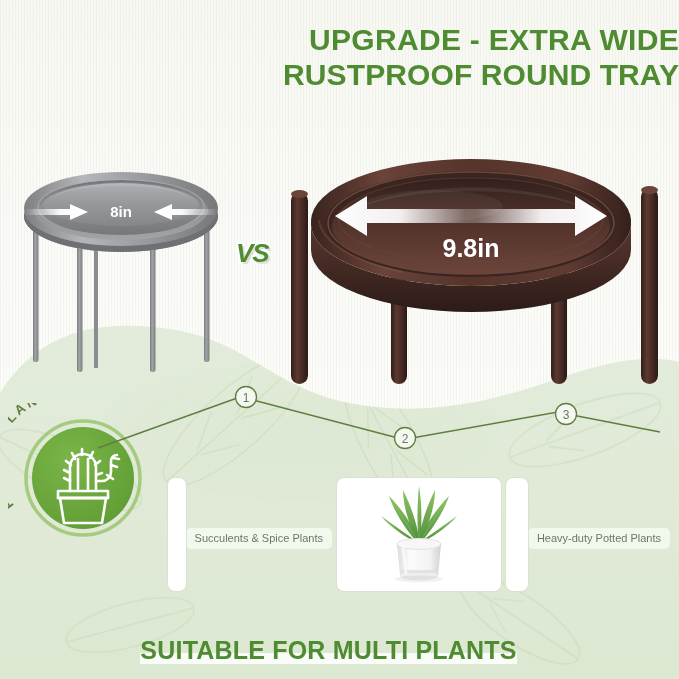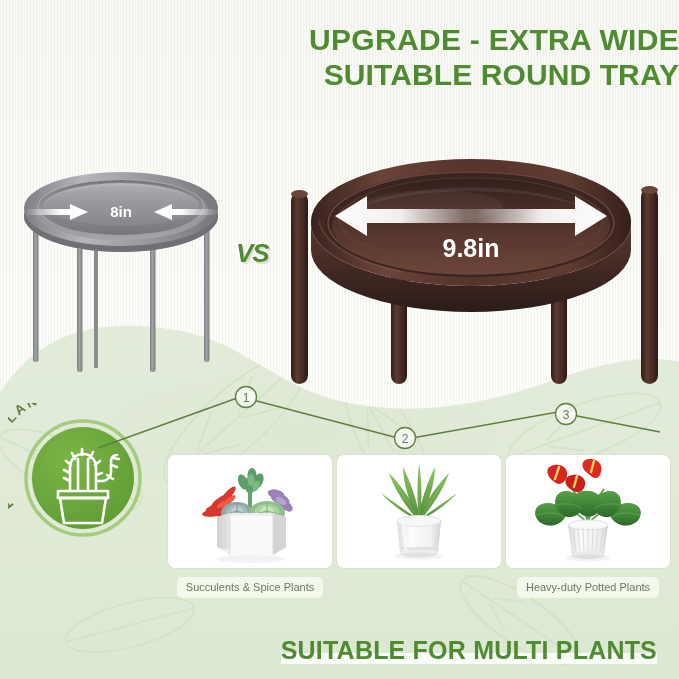--- a/index.html
+++ b/index.html
@@ -52,42 +52,42 @@
   }
 
   
   .badge-wrap { position:absolute; left:8px; top:403px; width:150px; height:150px; }
 
   
   .connector { position:absolute; left:0; top:370px; width:679px; height:120px; }
 
   
   .cards { position:absolute; left:168px; top:455px; width:504px; height:158px; display:flex; gap:5px; }
-  .card { width:164px; display:flex; flex-direction:column; align-items:center; }
+  .card { width:164px; display:flex; flex-direction:row; align-items:center; }
   .card-img {
     width:164px; height:113px; background:#ffffff;
     border-radius:7px; position:relative; overflow:hidden;
     box-shadow:0 0 0 1px rgba(215,225,205,0.85);
   }
   .card-img svg { position:absolute; left:0; top:0; }
   .card-cap {
     margin-top:9px;
     background:#f3f8ec;
     border-radius:5px;
     color:#6a7a62;
     font-size:11px;
     padding:4px 9px 5px 9px;
     white-space:nowrap;
     line-height:12px;
   }
 
   
   .banner {
     position:absolute; left:0; top:636px; width:679px;
-    text-align:right; padding-right:22px;
+    text-align:center; padding-right:22px;
   }
   .banner span {
     color:#4e8b31; font-size:25px; font-weight:bold; letter-spacing:0.2px;
     background:linear-gradient(180deg,rgba(255,255,255,0) 62%,rgba(255,255,255,0.85) 62%,rgba(255,255,255,0.85) 100%);
   }
 </style>
 </head>
 <body>
 
 <div id="stage">
@@ -157,21 +157,21 @@
           <ellipse cx="0" cy="0" rx="66" ry="22"></ellipse>
           <line x1="-66" y1="0" x2="66" y2="0"></line>
         </g>
       </g>
       <ellipse cx="300" cy="430" rx="200" ry="70" fill="url(#leafFade)" opacity="0.25"></ellipse>
     </g>
   </svg>
 
   <div class="title">
     <div>UPGRADE - EXTRA WIDE</div>
-    <div class="l2">SUITABLE ROUND TRAY</div>
+    <div class="l2">RUSTPROOF ROUND TRAY</div>
   </div>
 
   <svg class="stand-silver" viewBox="0 0 215 215" width="215" height="215">
     <defs>
       <linearGradient id="sTrayTop" x1="0" y1="0" x2="0" y2="1">
         <stop offset="0" stop-color="#a7a9ac"></stop>
         <stop offset="0.45" stop-color="#8c8e91"></stop>
         <stop offset="1" stop-color="#767779"></stop>
       </linearGradient>
       <linearGradient id="sRim" x1="0" y1="0" x2="1" y2="0">

